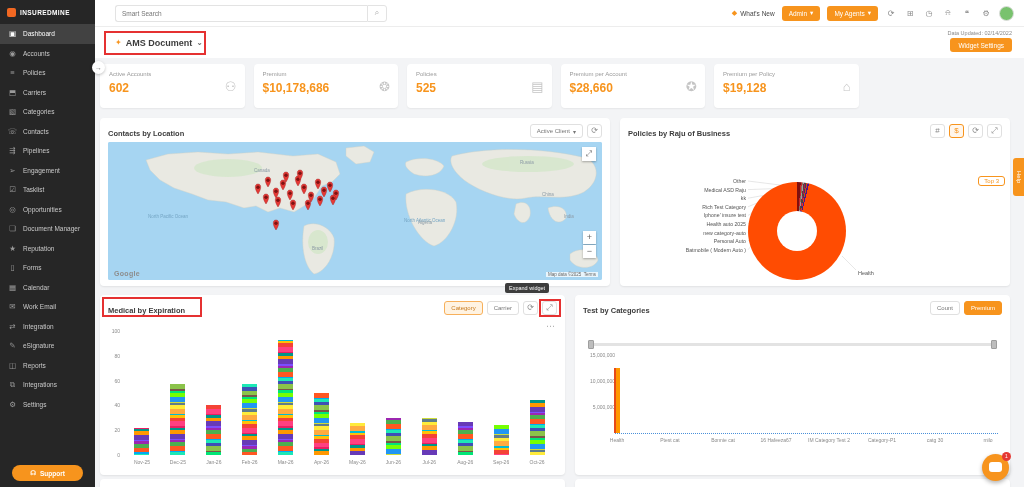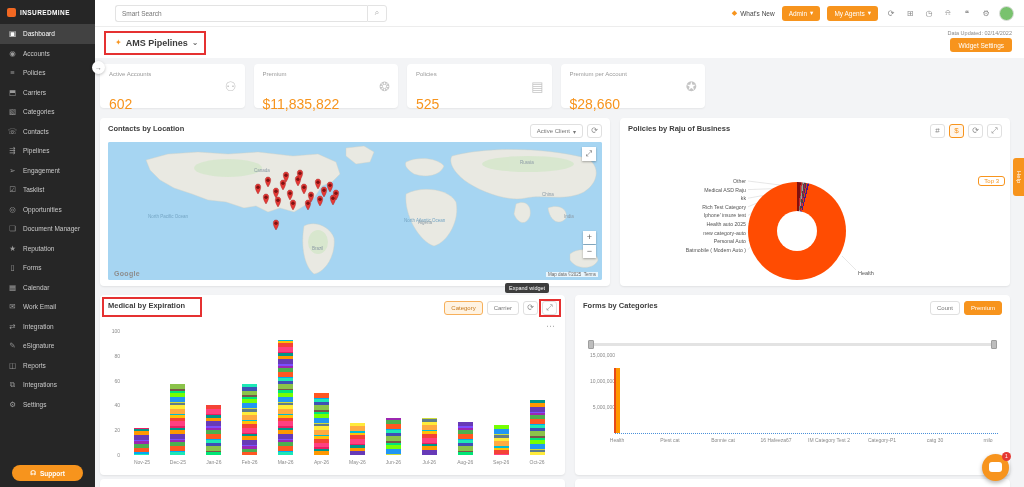--- a/index.html
+++ b/index.html
@@ -32,25 +32,25 @@
 .star{color:#f7941d;font-size:8px}
 .caret2{color:#666;font-size:8px}
 .sub-right{display:flex;flex-direction:column;align-items:flex-end;padding-top:3px;gap:2px}
 .updated{font-size:5.5px;color:#8a8a8a}
 .ws-btn{background:#f7941d;color:#fff;border:none;border-radius:3px;font-size:6.5px;height:14px;padding:0 8px;cursor:pointer;font-family:inherit}
 .edge-arrow{position:absolute;left:92px;top:61px;width:13px;height:13px;border-radius:50%;background:#fff;box-shadow:0 1px 3px rgba(0,0,0,.25);color:#777;font-size:7px;line-height:13px;text-align:center;z-index:6;cursor:pointer}
 
 .stats{position:absolute;left:100px;top:64px;width:912px;display:grid;grid-template-columns:repeat(6,1fr);gap:9px}
 .card{background:#fff;border-radius:4px;box-shadow:0 1px 2px rgba(0,0,0,.06);padding:7px 9px;position:relative;height:44px}
 .card .lab{font-size:6px;color:#9a9a9a;white-space:nowrap}
-.card .val{font-size:14px;font-weight:normal;color:#f7941d;margin-top:19px}
+.card .val{font-size:12px;font-weight:bold;color:#f7941d;margin-top:4px}
 .card .cico{position:absolute;right:8px;top:50%;transform:translateY(-50%);font-size:13px;color:#c4c4c4}
 
 .widget{position:absolute;background:#fff;border-radius:4px;box-shadow:0 1px 2px rgba(0,0,0,.08)}
-.whead{display:flex;align-items:flex-start;justify-content:space-between;padding:6px 8px 4px}
+.whead{display:flex;align-items:flex-end;justify-content:space-between;padding:6px 8px 4px}
 .wtitle{font-size:7.5px;font-weight:bold;color:#3c3c3c;white-space:nowrap}
 .ctrl{display:flex;gap:4px;align-items:center}
 .icon-btn{width:15px;height:14px;border:1px solid #e0e0e0;border-radius:3px;background:#fff;color:#8a8a8a;font-size:8px;line-height:12px;text-align:center;cursor:pointer;font-family:inherit}
 .icon-btn.active{border-color:#f7941d;color:#f7941d;background:#fff6ec}
 .txt-btn{height:14px;border:1px solid #e0e0e0;border-radius:3px;background:#fff;color:#777;font-size:6px;line-height:12px;padding:0 6px;cursor:pointer;font-family:inherit}
 .txt-btn.active-o{border-color:#f7b05b;background:#fff3e2;color:#c87a1d}
 .txt-btn.solid{background:#f7941d;border-color:#f7941d;color:#fff}
 .pill{display:flex;align-items:center;gap:3px;border:1px solid #e0e0e0;border-radius:3px;height:14px;padding:0 6px;font-size:6px;color:#777;cursor:pointer}
 
 .map{position:absolute;left:8px;right:8px;top:24px;bottom:6px;overflow:hidden;border-radius:2px;background:#a6d5f2}
@@ -202,50 +202,55 @@
     <span class="tico">⍾</span>
     <span class="tico">❝</span>
     <span class="tico">⚙</span>
     <span class="avatar"></span>
   </div>
 </header>
 
 <div class="subheader">
   <div class="dash-title">
     <span class="star">✦</span>
-    <span>AMS Pipelines</span>
+    <span>AMS Document</span>
     <span class="caret2">⌄</span>
   </div>
   <div class="sub-right">
     <div class="updated">Data Updated: 02/14/2022</div>
     <button class="ws-btn">Widget Settings</button>
   </div>
 </div>
 <div class="edge-arrow"><span>→</span></div>
 
 <section class="stats" id="stats">
     <div class="card">
       <div class="lab">Active Accounts</div>
       <div class="val">602</div>
       <span class="cico">⚇</span>
     </div>
     <div class="card">
       <div class="lab">Premium</div>
-      <div class="val">$11,835,822</div>
+      <div class="val">$10,178,686</div>
       <span class="cico">❂</span>
     </div>
     <div class="card">
       <div class="lab">Policies</div>
       <div class="val">525</div>
       <span class="cico">▤</span>
     </div>
     <div class="card">
       <div class="lab">Premium per Account</div>
       <div class="val">$28,660</div>
       <span class="cico">✪</span>
+    </div>
+    <div class="card">
+      <div class="lab">Premium per Policy</div>
+      <div class="val">$19,128</div>
+      <span class="cico">⌂</span>
     </div>
   </section>
 
 <section class="widget" style="left:100px;top:118px;width:510px;height:168px">
   <div class="whead">
     <span class="wtitle">Contacts by Location</span>
     <div class="ctrl">
       <span class="pill">
           <span>Active Client</span>
           <span>▾</span>
@@ -669,21 +674,21 @@
         <div style="height: 1.24px; background: rgb(205, 220, 57);"></div>
         <div style="height: 2.48px; background: rgb(96, 125, 139);"></div>
         <div style="height: 2.48px; background: rgb(255, 235, 59);"></div>
       </div>
       <div class="xtick" style="left: 437.042px; top: 138px;">Oct-26</div>
     </div>
 </section>
 
 <section class="widget" style="left:575px;top:295px;width:435px;height:180px">
   <div class="whead">
-    <span class="wtitle">Forms by Categories</span>
+    <span class="wtitle">Test by Categories</span>
     <div class="ctrl">
       <button class="txt-btn">Count</button>
       <button class="txt-btn solid">Premium</button>
     </div>
   </div>
   <div class="slider-track">
     <div class="handle" style="left:-1px"></div>
     <div class="handle" style="right:-1px"></div>
   </div>
   <div class="dotline"></div>

